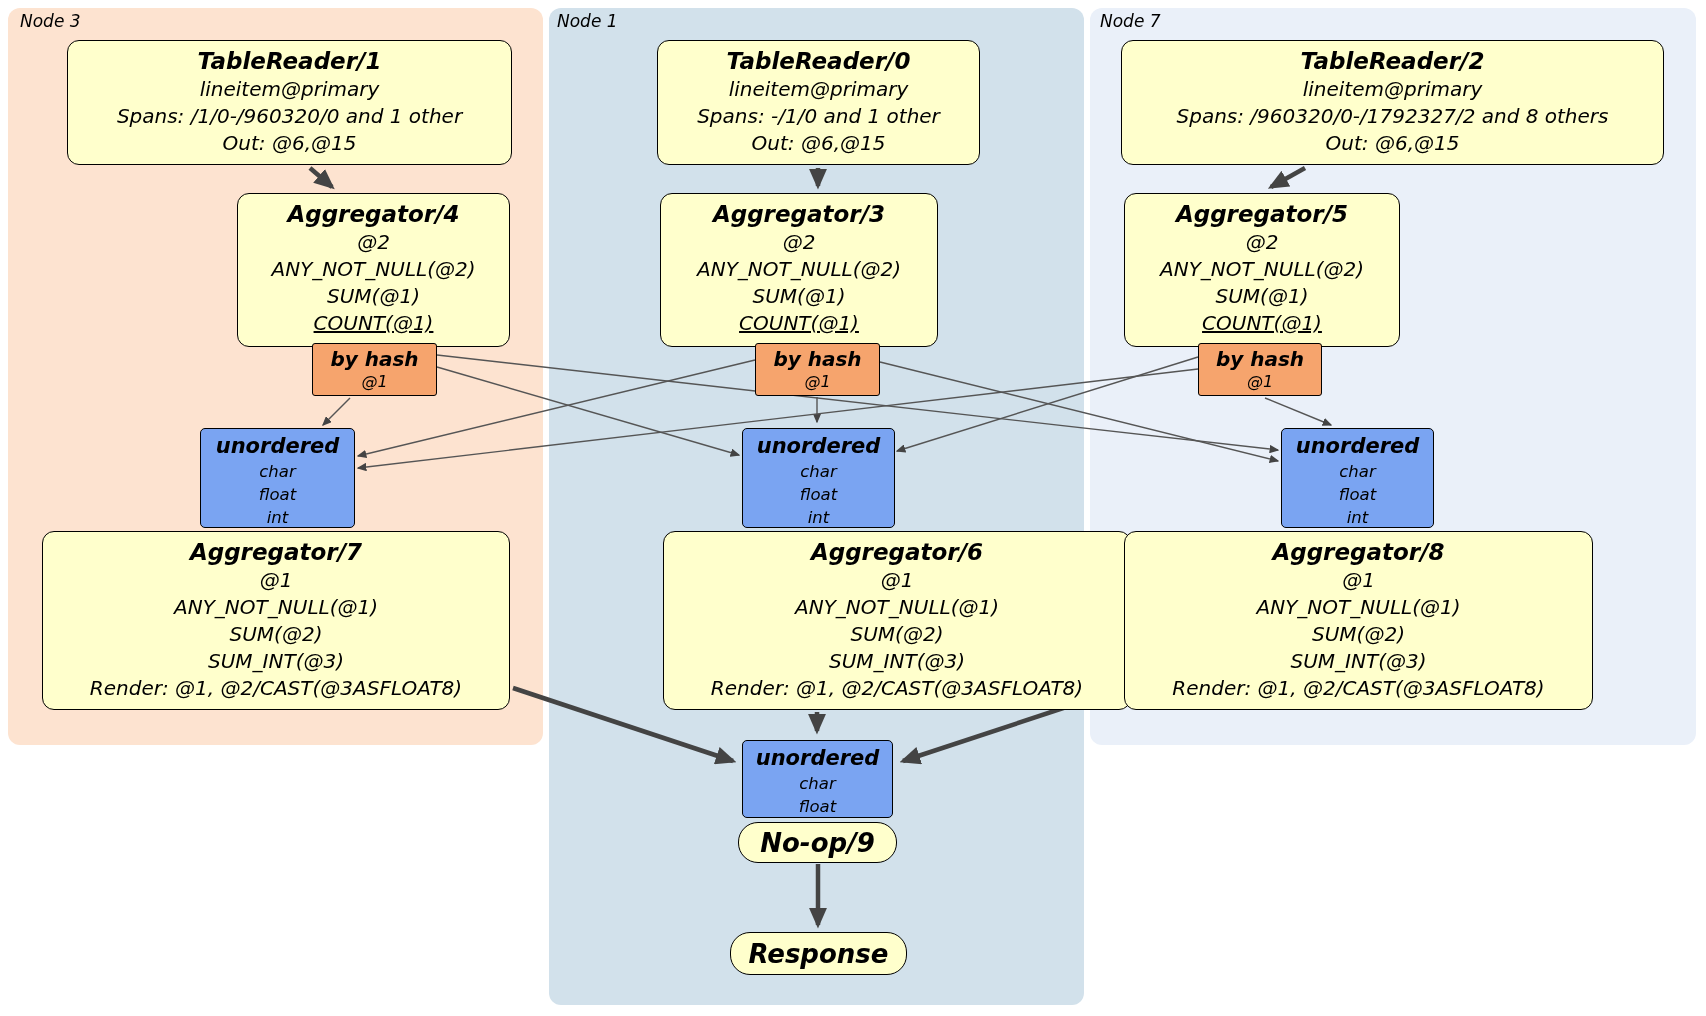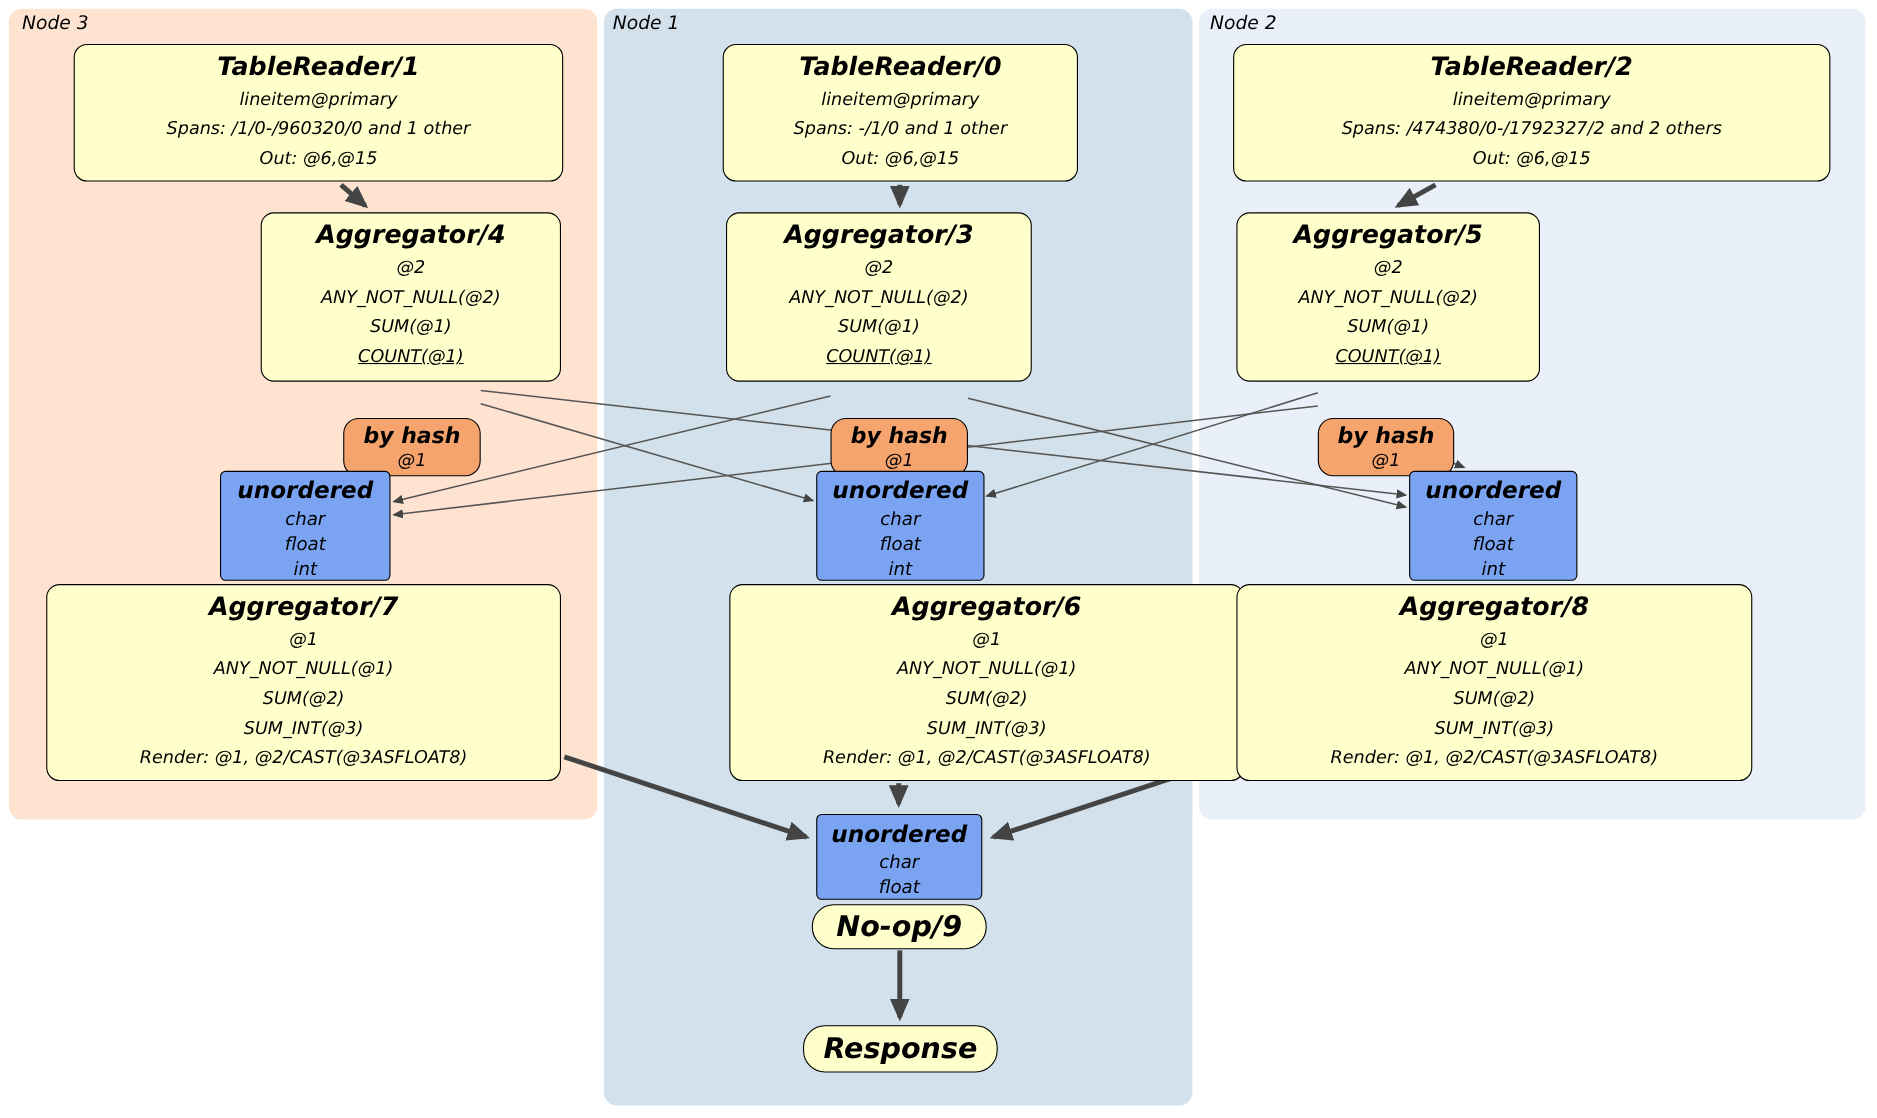--- a/index.html
+++ b/index.html
@@ -8,43 +8,43 @@
   .panel { position:absolute; border-radius:12px; }
   .panel-node3 { left:8px; top:8px; width:535px; height:737px; background:#fde3d0; }
   .panel-node1 { left:549px; top:8px; width:535px; height:997px; background:#d2e1eb; }
   .panel-node2 { left:1090px; top:8px; width:606px; height:737px; background:#eaf0f9; }
   .panel-label { position:absolute; z-index:3; font-size:17px; line-height:20px; }
   .edges { position:absolute; left:0; top:0; z-index:1; pointer-events:none; }
   .box { position:absolute; z-index:2; box-sizing:border-box; text-align:center;
          border:1.6px solid #000; }
   .proc { background:#ffffcc; border-radius:12px; }
   .proc .title { font-size:23px; font-weight:700; line-height:30px; padding-top:5px; }
-  .proc .line  { font-size:16px; line-height:27px; white-space:nowrap; }
-  .router { background:#f6a46d; border-radius:14px;margin-top:37px; }
+  .proc .line  { font-size:20px; line-height:27px; white-space:nowrap; }
+  .router { background:#f6a46d; border-radius:3px; }
   .router .title { font-size:20px; font-weight:700; line-height:25px; padding-top:3px; }
   .router .line  { font-size:16px; line-height:20px; }
   .sync { background:#7aa4f2; border-radius:5px; }
   .sync .title { font-size:21px; font-weight:700; line-height:27px; padding-top:4px; }
   .sync .line  { font-size:16.5px; line-height:23px; }
   .mini { background:#ffffcc; border-radius:20px; display:flex; align-items:center; justify-content:center; }
   .mini .title { font-size:26px; font-weight:700; }
   .u { text-decoration:underline; }
 </style>
 </head>
 <body>
 
 <div class="canvas">
 
   <div class="panel panel-node3"></div>
   <div class="panel panel-node1"></div>
   <div class="panel panel-node2"></div>
 
   <div class="panel-label" style="left:20px; top:11px;">Node 3</div>
   <div class="panel-label" style="left:557px; top:11px;">Node 1</div>
-  <div class="panel-label" style="left:1100px; top:11px;">Node 2</div>
+  <div class="panel-label" style="left:1100px; top:11px;">Node 7</div>
 
   <svg class="edges" width="1706" height="1016">
     <defs>
       <marker id="ah" markerWidth="7" markerHeight="6" refX="6" refY="3" orient="auto">
         <polygon points="0 0, 7 3, 0 6" fill="#444"></polygon>
       </marker>
       <marker id="ahb" markerWidth="4.6" markerHeight="4" refX="3.8" refY="2" orient="auto">
         <polygon points="0 0, 4.6 2, 0 4" fill="#444"></polygon>
       </marker>
     </defs>
@@ -143,21 +143,21 @@
   <div class="box mini" style="left:738px; top:822px; width:159px; height:41px;">
     <div class="title">No-op/9</div>
   </div>
   <div class="box mini" style="left:730px; top:932px; width:177px; height:43px;">
     <div class="title">Response</div>
   </div>
 
   <div class="box proc" style="left:1121px; top:40px; width:543px; height:125px;">
     <div class="title">TableReader/2</div>
     <div class="line">lineitem@primary</div>
-    <div class="line">Spans: /474380/0-/1792327/2 and 2 others</div>
+    <div class="line">Spans: /960320/0-/1792327/2 and 8 others</div>
     <div class="line">Out: @6,@15</div>
   </div>
   <div class="box proc" style="left:1124px; top:193px; width:276px; height:154px;">
     <div class="title">Aggregator/5</div>
     <div class="line">@2</div>
     <div class="line">ANY_NOT_NULL(@2)</div>
     <div class="line">SUM(@1)</div>
     <div class="line u">COUNT(@1)</div>
   </div>
   <div class="box router" style="left:1198px; top:343px; width:124px; height:53px;">

